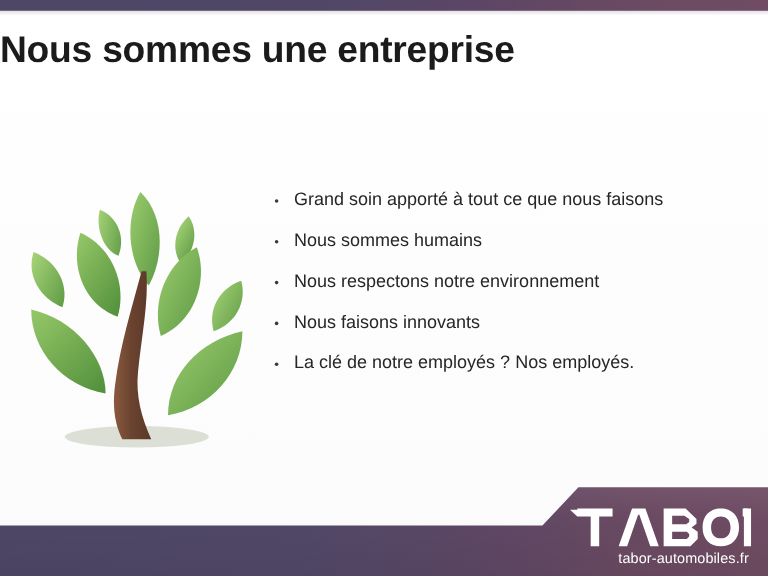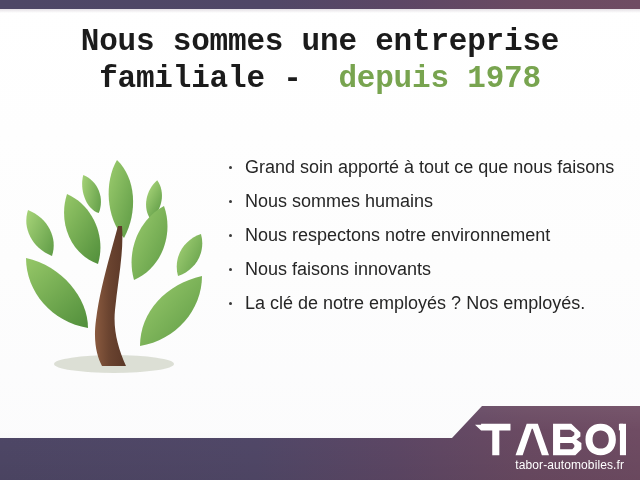--- a/index.html
+++ b/index.html
@@ -41,24 +41,22 @@
     height: 4px;
     background: linear-gradient(180deg, rgba(105,80,110,0.18) 0%, rgba(255,255,255,0) 100%);
   }
 
   
   .headline {
     position: absolute;
     top: 24px;
     left: 0;
     width: 640px;
-    text-align: center;
     line-height: 1.18;
     letter-spacing: -0.2px;
-    font-family: Liberation Mono, monospace;
   }
   .headline .line {
     display: block;
     font-size: 31px;
     font-weight: 700;
     color: #1b1b1b;
     white-space: pre;
   }
   .headline .accent {
     color: #78a44f;
@@ -87,21 +85,21 @@
     width: 400px;
     margin: 0;
     padding: 0;
     list-style: none;
   }
   .bullets li {
     position: relative;
     height: 34px;
     line-height: 34px;
     padding-left: 17px;
-    font-size: 18px;
+    font-size: 15px;
     color: #262626;
     white-space: nowrap;
   }
   .bullets li::before {
     content: "";
     position: absolute;
     left: 1px;
     top: 16px;
     width: 3px;
     height: 3px;
@@ -158,21 +156,20 @@
 </head>
 <body>
 
 <div class="slide">
 
   <div class="top-bar"></div>
   <div class="top-bar-fade"></div>
 
   <div class="headline">
     <span class="line">Nous sommes une entreprise</span>
-    <span class="line"><span>familiale -  </span><span class="accent">depuis 1978</span></span>
   </div>
 
   <div class="tree-wrap">
     <svg viewBox="0 0 200 238" xmlns="http://www.w3.org/2000/svg" aria-hidden="true">
       <defs>
         <linearGradient id="lfA" x1="0" y1="0" x2="1" y2="1">
           <stop offset="0%" stop-color="#9ccc6e"></stop>
           <stop offset="100%" stop-color="#5d9a44"></stop>
         </linearGradient>
         <linearGradient id="lfB" x1="0.1" y1="0" x2="0.9" y2="1">

